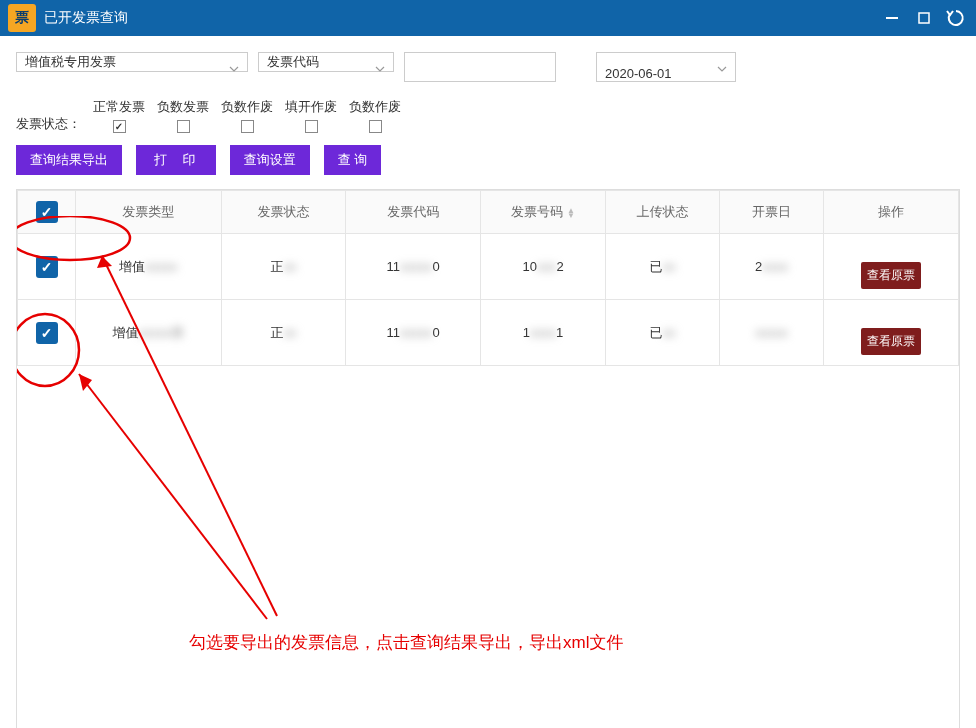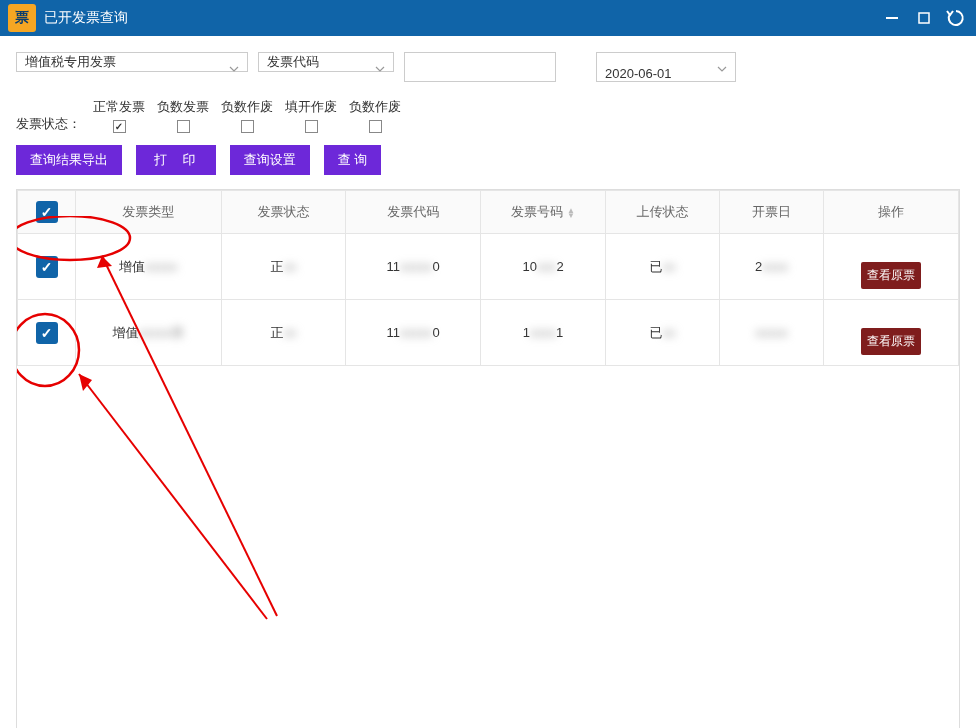--- a/index.html
+++ b/index.html
@@ -189,20 +189,21 @@
     <td class="blurcell">正<span class="blur">xx</span></td>
     <td class="blurcell">11<span class="blur">xxxxx</span>0</td>
     <td class="blurcell">1<span class="blur">xxxx</span>1</td>
     <td class="blurcell">已<span class="blur">xx</span></td>
     <td class="blurcell"><span class="blur">xxxxx</span></td>
     <td><button class="action-btn">查看原票</button></td>
   </tr>
       </tbody>
   </table>
   <div class="table-body-area">
+    <div class="annot-note">勾选要导出的发票信息，点击查询结果导出，导出xml文件</div>
     <svg class="svg-overlay" width="944" height="640" style="top:-150px;">
 
       <ellipse cx="53" cy="22" rx="60" ry="22" fill="none" stroke="#e60000" stroke-width="2.5"></ellipse>
 
       <ellipse cx="28" cy="134" rx="34" ry="36" fill="none" stroke="#e60000" stroke-width="2.5"></ellipse>
 
       <line x1="260" y1="400" x2="85" y2="40" stroke="#e60000" stroke-width="2"></line>
       <polygon points="85,40 95,50 80,52" fill="#e60000"></polygon>
       <line x1="250" y1="403" x2="62" y2="158" stroke="#e60000" stroke-width="2"></line>
       <polygon points="62,158 75,164 66,175" fill="#e60000"></polygon>

